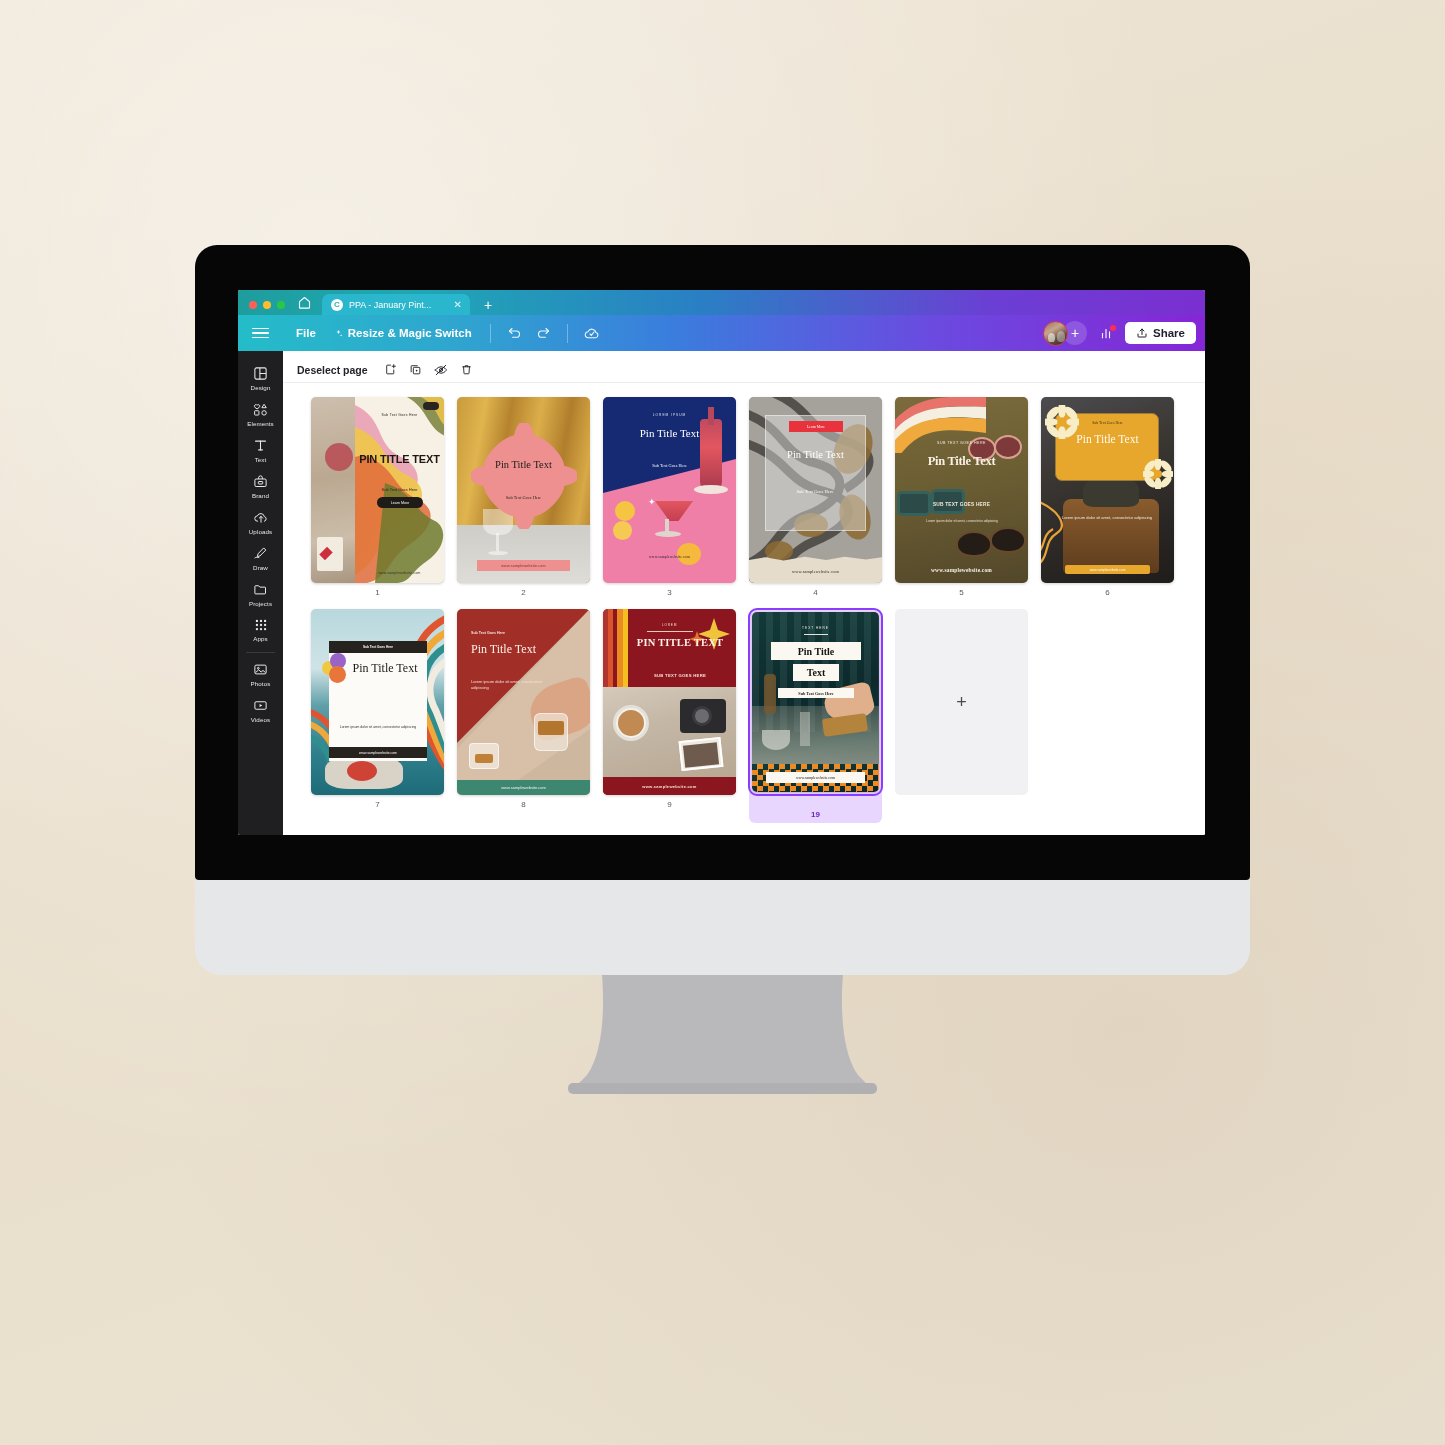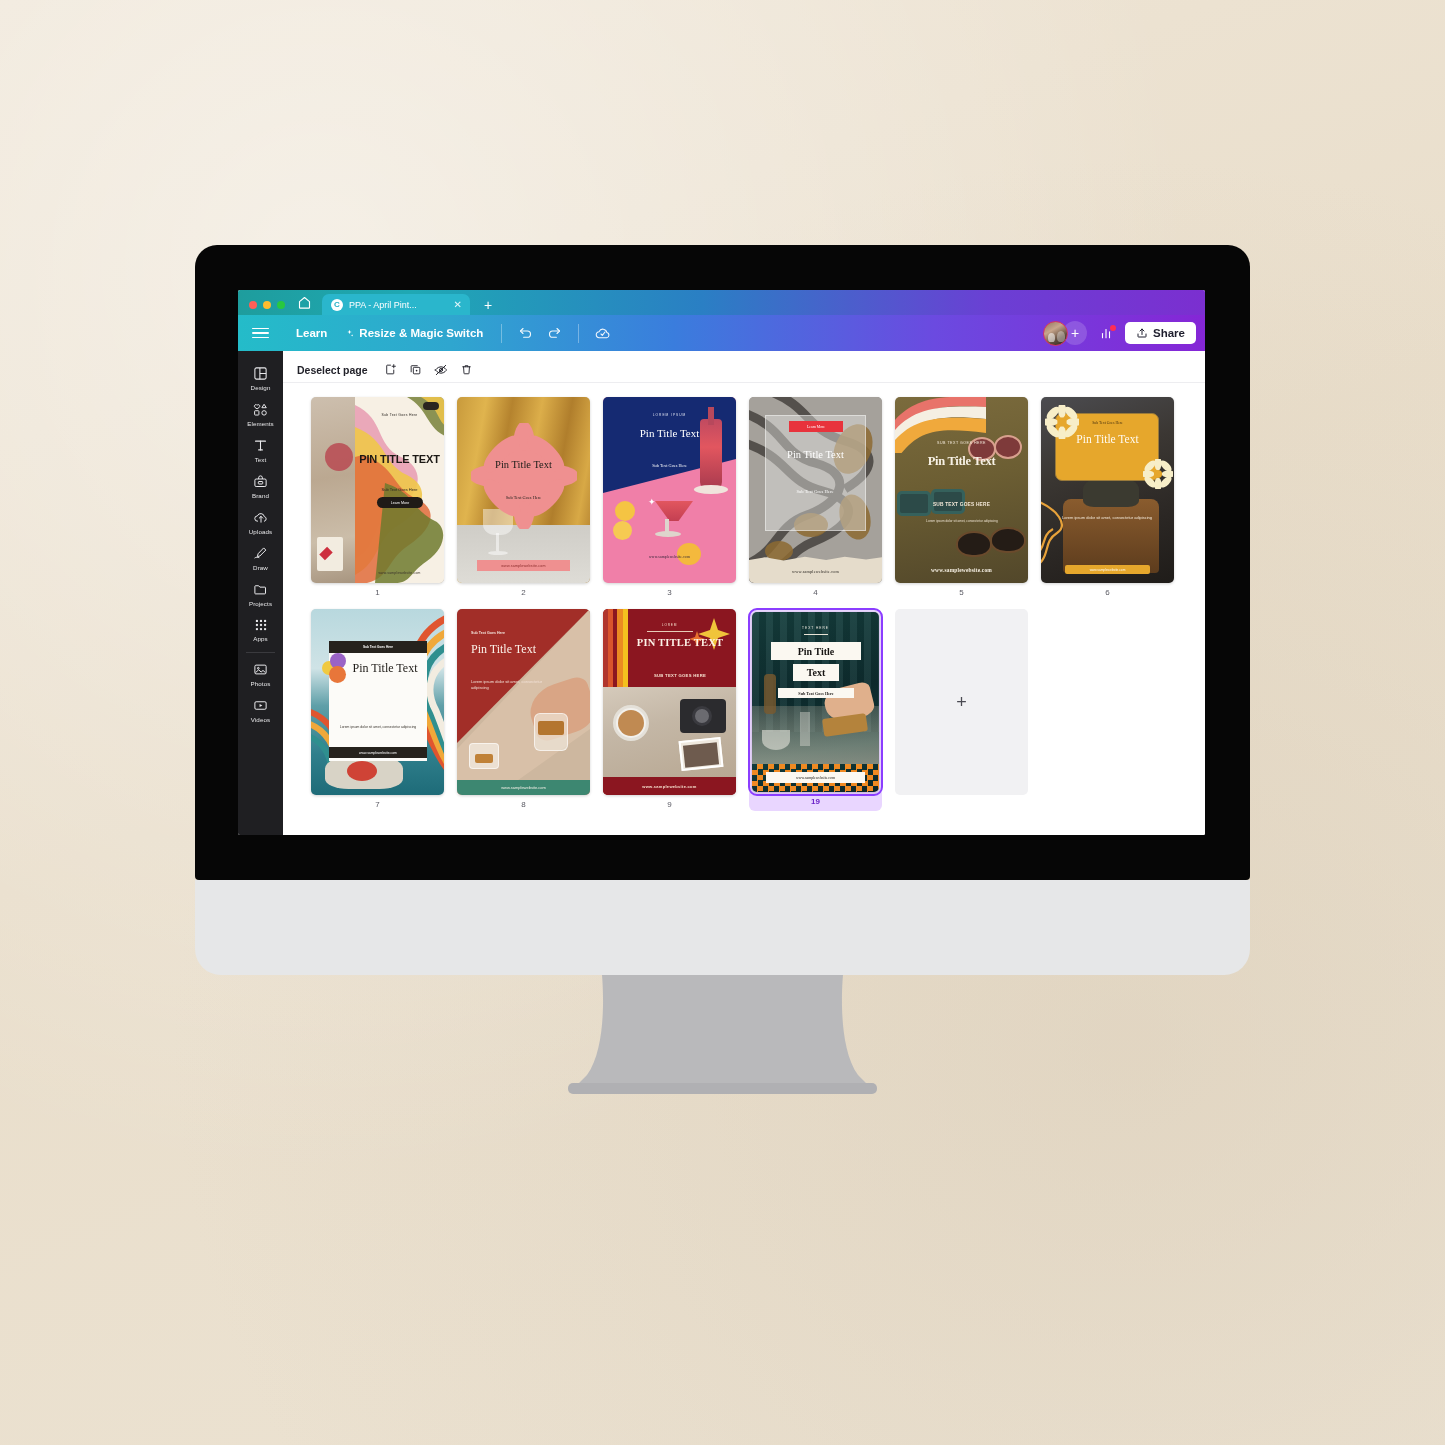--- a/index.html
+++ b/index.html
@@ -127,21 +127,21 @@
     gap: 10px 13px; padding-left: 28px;
   }
   .cell { width: 133px; }
   .thumb {
     width: 133px; height: 186px; border-radius: 5px; overflow: hidden;
     position: relative; background: #ddd;
     box-shadow: 0 1px 3px rgba(0,0,0,.18);
   }
   .cell.selected .thumb { outline: 2.5px solid #8b3dff; outline-offset: 2.5px; border-radius: 5px; }
   .cell.selected { background: #e9d6ff; border-radius: 6px; padding-bottom: 2px; }
-  .cell.selected .thumb { margin: 3px auto 0; width: 127px; height: 180px; }
+  .cell.selected .thumb { margin: 3px auto 13px; width: 127px; height: 180px; }
   .pagenum { text-align: center; font-size: 8px; color: #5a5a63; padding: 5px 0 2px; }
   .cell.selected .pagenum { color: #6c25c9; font-weight: 700; }
   .addcell .thumb {
     background: #f1f1f3; box-shadow: none;
     display: flex; align-items: center; justify-content: center;
   }
   .addcell .plus { font-size: 18px; color: #4a4a52; font-weight: 300; }
   
   .tb-txt { position: absolute; width: 100%; text-align: center; left: 0; }
   .url-bar { position:absolute; left:0; right:0; bottom:0; text-align:center; font-size:4px; letter-spacing:.2px; }
@@ -179,33 +179,33 @@
       </div>
       <div class="home-ic">
         <svg width="15" height="15" viewBox="0 0 24 24" fill="none" stroke="#ffffff" stroke-width="1.8" stroke-linecap="round" stroke-linejoin="round">
           <path d="M4 10.5 12 4l8 6.5V20a1 1 0 0 1-1 1H5a1 1 0 0 1-1-1z"></path>
         </svg>
       </div>
       <div class="tab">
         <span class="tab-fav">
             <span>C</span>
           </span>
-        <span class="tab-title">PPA - April Pint...</span>
+        <span class="tab-title">PPA - January Pint...</span>
         <span class="tab-close">✕</span>
       </div>
       <span class="tab-plus">+</span>
     </div>
 
     <div class="apptoolbar">
       <div class="tb-hamb">
           <i></i>
           <i></i>
           <i></i>
         </div>
-      <div class="tb-item tb-file">Learn</div>
+      <div class="tb-item tb-file">File</div>
       <div class="tb-item">
         <svg width="9" height="9" viewBox="0 0 24 24" fill="#ffffff">
             <path d="M12 2l1.6 4.4L18 8l-4.4 1.6L12 14l-1.6-4.4L6 8l4.4-1.6z"></path>
             <path d="M19 14l.8 2.2L22 17l-2.2.8L19 20l-.8-2.2L16 17l2.2-.8z"></path>
           </svg>
         <span>Resize &amp; Magic Switch</span>
       </div>
       <span class="tb-sep"></span>
       <div class="tb-ic">
         <svg width="15" height="15" viewBox="0 0 24 24" fill="none" stroke="#fff" stroke-width="1.8" stroke-linecap="round" stroke-linejoin="round">

